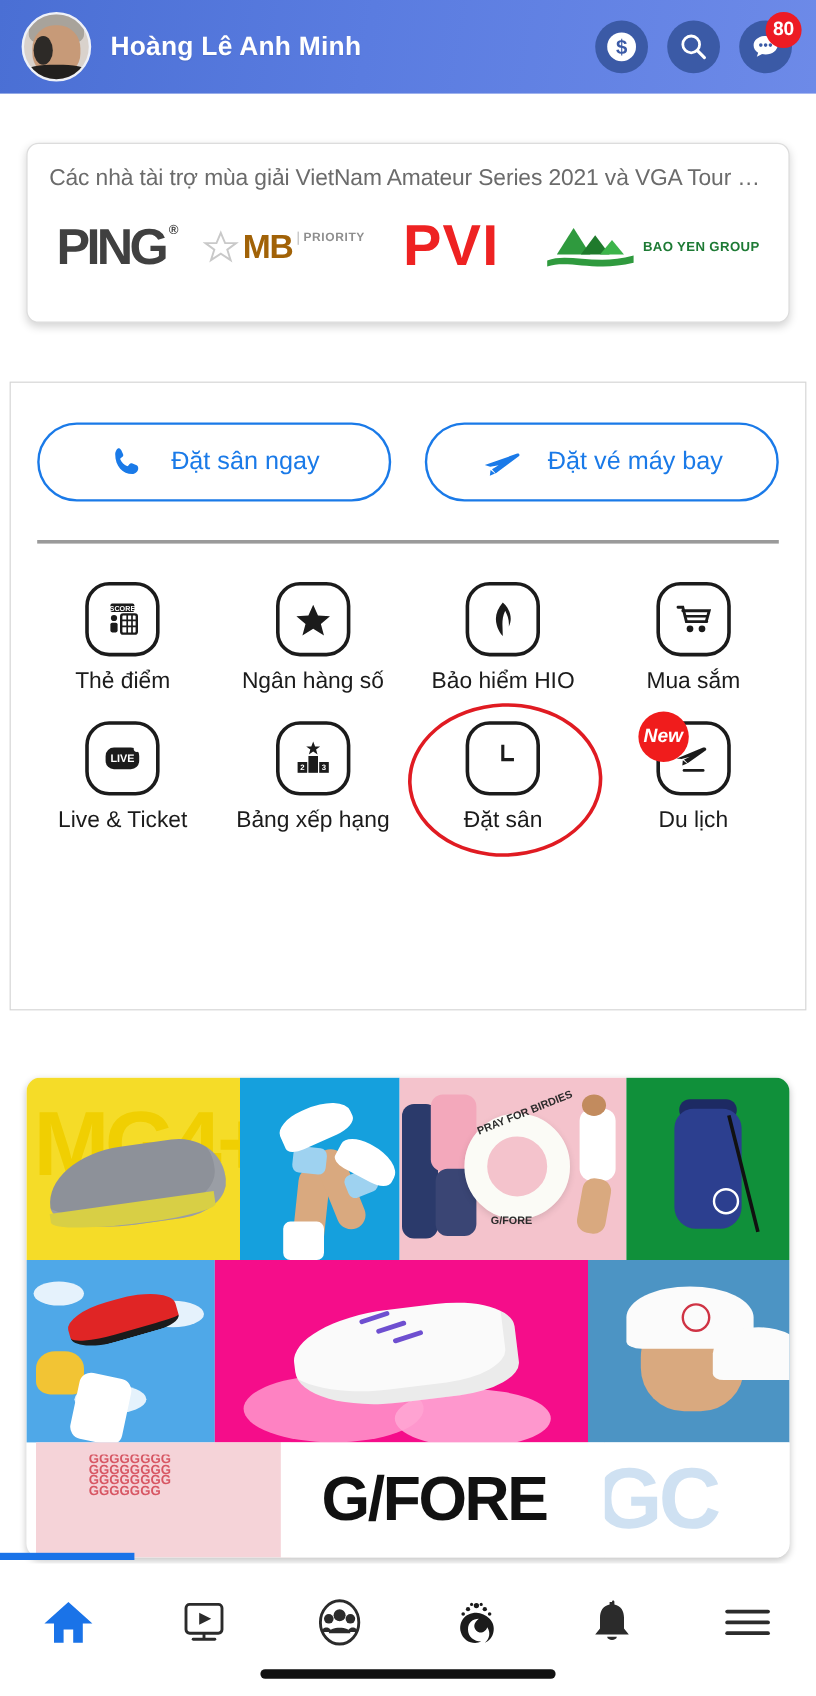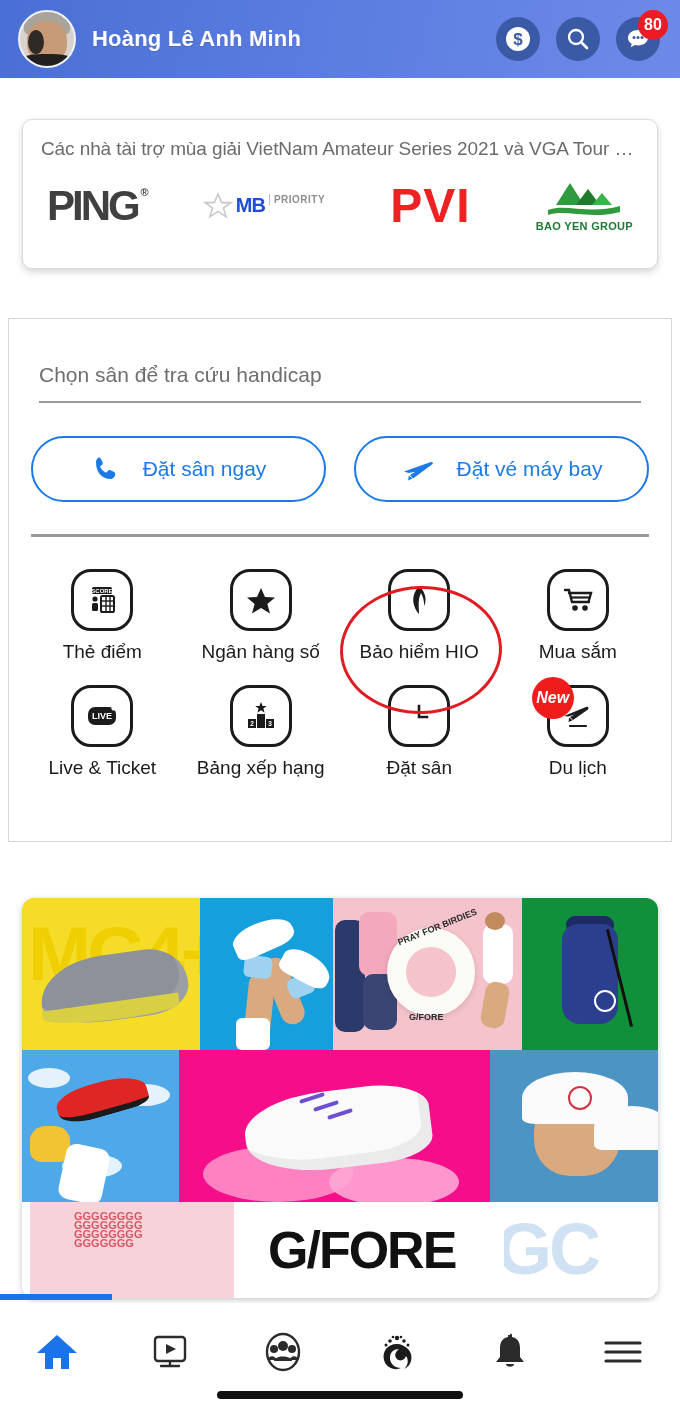--- a/index.html
+++ b/index.html
@@ -90,31 +90,31 @@
   }
   .logo-ping {
     font-size: 42px; font-weight: bold; color: #404040; letter-spacing: -3px;
     font-family: "Liberation Sans", sans-serif; position: relative;
   }
   .logo-ping::after {
     content: "®"; font-size: 11px; position: absolute; top: 4px; right: -11px; letter-spacing: 0;
   }
   .logo-mb { display: flex; align-items: center; gap: 3px; }
   .mb-star { width: 30px; height: 30px; }
-  .mb-text { font-size: 20px; font-weight: bold; color: #1d4ed8; letter-spacing: -1px; }
+  .mb-text { font-size: 28px; font-weight: bold; color: #a16207; letter-spacing: -1px; }
   .mb-priority {
     font-size: 10px; color: #8e8e8e; letter-spacing: .5px; font-weight: bold;
     border-left: 1px solid #bdbdbd; padding-left: 4px; margin-left: 1px; align-self: flex-start;
     margin-top: 3px;
   }
   .logo-pvi {
     font-size: 48px; font-weight: bold; color: #ee2222; letter-spacing: 1px;
     font-family: "Liberation Sans", sans-serif;
   }
-  .logo-bao { display: flex; flex-direction: column; align-items: center; }
+  .logo-bao { display: flex; flex-direction: row; align-items: center; }
   .bao-mark { width: 88px; height: 40px; }
   .bao-text { font-size: 11px; font-weight: bold; color: #1d7a34; letter-spacing: .3px; margin-top: 1px; }
 
   
   .main-card {
     position: absolute; left: 8px; top: 318px; width: 664px; height: 524px;
     background: #fff; border: 1px solid #d6d6d6;
   }
   .hcp-search {
     margin: 44px 30px 0 30px; border-bottom: 2px solid #9a9a9a; padding-bottom: 14px;
@@ -362,23 +362,20 @@
           </svg>
         </span>
         <span class="bao-text">BAO YEN GROUP</span>
       </div>
 
     </div>
   </div>
 
   <div class="main-card">
 
-    <div class="hcp-search">
-      <div class="hcp-search-text">Chọn sân để tra cứu handicap</div>
-    </div>
 
     <div class="cta-row">
       <div class="cta">
         <span>
           <svg width="30" height="30" viewBox="0 0 30 30">
             <path d="M7.5 3.5c1.2 0 2 .5 2.6 1.8l1.4 3c.5 1.1.2 1.9-.7 2.6l-1.3 1c-.3.3-.4.6-.2 1 .9 2.2 3.3 4.6 5.5 5.5.4.2.8.1 1-.2l1-1.3c.7-.9 1.5-1.2 2.6-.7l3 1.4c1.3.6 1.8 1.4 1.8 2.6 0 2.6-2.4 4.8-5 4.8C11.4 25 5 18.6 5 8.5c0-2.6 2-5 2.5-5z" fill="#1a7ae8"></path>
           </svg>
         </span>
         <span class="cta-label">Đặt sân ngay</span>
       </div>

